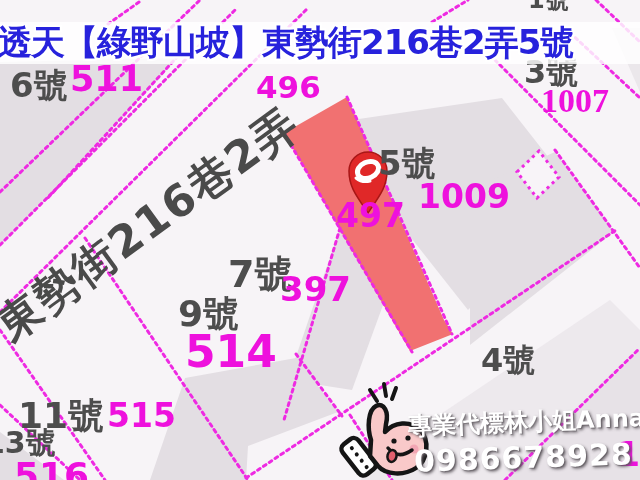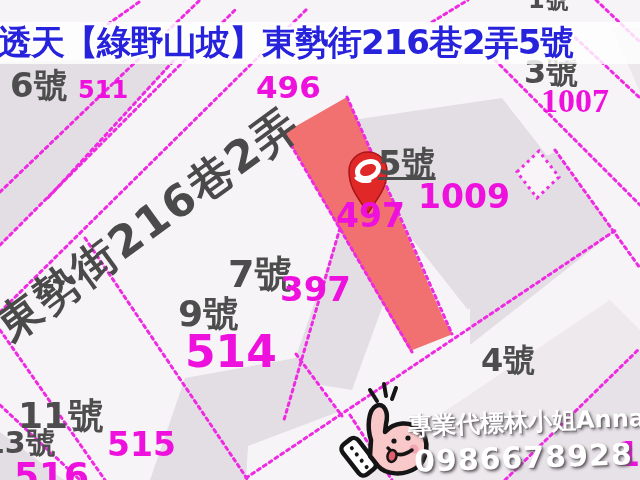--- a/index.html
+++ b/index.html
@@ -82,35 +82,35 @@
       <ellipse cx="368" cy="170" rx="11" ry="8" fill="none" stroke="#ffffff" stroke-width="5" transform="rotate(-24 368 170)"></ellipse>
       <path d="M356,178 q6,5 14,3" stroke="#ffffff" stroke-width="3" fill="none" stroke-linecap="round"></path>
     </g>
   </svg>
 
   <div id="street-label">東勢街216巷2弄</div>
 
   <div id="labels">
       <span class="map-label house" style="left: 10px; top: 68px; font-size: 34px;">6號</span>
       <span class="map-label house" style="left: 524px; top: 56px; font-size: 32px;">3號</span>
-      <span class="map-label house" style="left: 378px; top: 146px; font-size: 34px; text-decoration: underline;">5號</span>
+      <span class="map-label house" style="left: 378px; top: 146px; font-size: 34px;">5號</span>
       <span class="map-label house" style="left: 228px; top: 255px; font-size: 38px; text-align: right;">7號</span>
       <span class="map-label house" style="left: 168px; top: 296px; font-size: 36px; margin-left: 10px;">9號</span>
       <span class="map-label house" style="left: 481px; top: 344px; font-size: 32px;">4號</span>
       <span class="map-label house" style="left: 18px; top: 398px; font-size: 36px;">11號</span>
       <span class="map-label house" style="left: -16px; top: 428px; font-size: 30px;">13號</span>
       <span class="map-label house" style="left: 528px; top: -12px; font-size: 24px;">1號</span>
-      <span class="map-label parcel" style="left: 78px; top: 62px; font-size: 24px; margin-top: 16px;">511</span>
+      <span class="map-label parcel" style="left: 70px; top: 62px; font-size: 35px;">511</span>
       <span class="map-label parcel" style="left: 256px; top: 72px; font-size: 31px;">496</span>
       <span class="map-label parcel" style="left: 541px; top: 84px; font-size: 34px; font-family: Liberation Serif, serif;">1007</span>
       <span class="map-label parcel" style="left: 418px; top: 180px; font-size: 33px;">1009</span>
       <span class="map-label parcel" style="left: 336px; top: 199px; font-size: 33px;">497</span>
       <span class="map-label parcel" style="left: 280px; top: 272px; font-size: 34px;">397</span>
       <span class="map-label parcel" style="left: 185px; top: 330px; font-size: 44px; text-align: center;">514</span>
-      <span class="map-label parcel" style="left: 107px; top: 399px; font-size: 33px; margin-top: 29px;">515</span>
+      <span class="map-label parcel" style="left: 107px; top: 399px; font-size: 33px;">515</span>
       <span class="map-label parcel" style="left: 14px; top: 458px; font-size: 36px;">516</span>
       <span class="map-label parcel" style="left: 617px; top: 438px; font-size: 33px;">101</span>
     </div>
 
   <div id="title-band"></div>
   <div id="listing-title">透天【綠野山坡】東勢街216巷2弄5號</div>
 
   <svg id="hand" viewBox="0 0 102 102">
     <g stroke="#151515" stroke-linecap="round" stroke-linejoin="round">
       <path d="M36,12 l7,11 M50,6 l2,12 M62,10 l-4,11" stroke-width="4" fill="none"></path>

